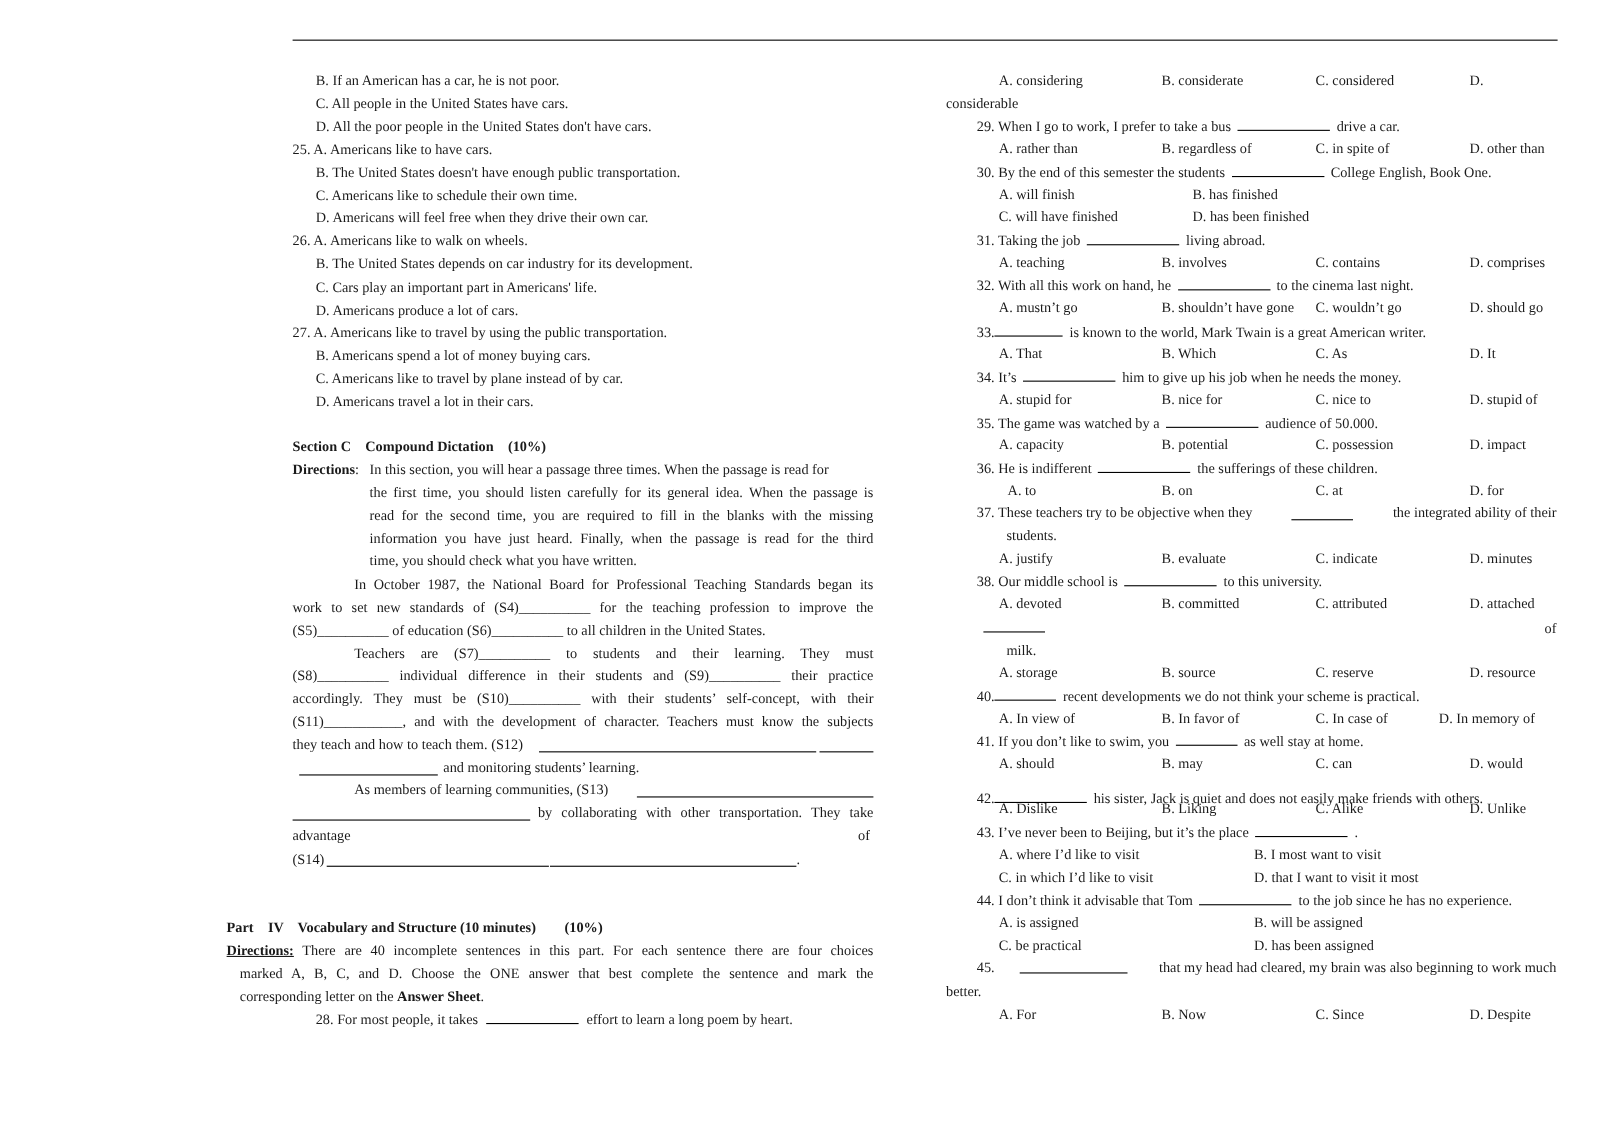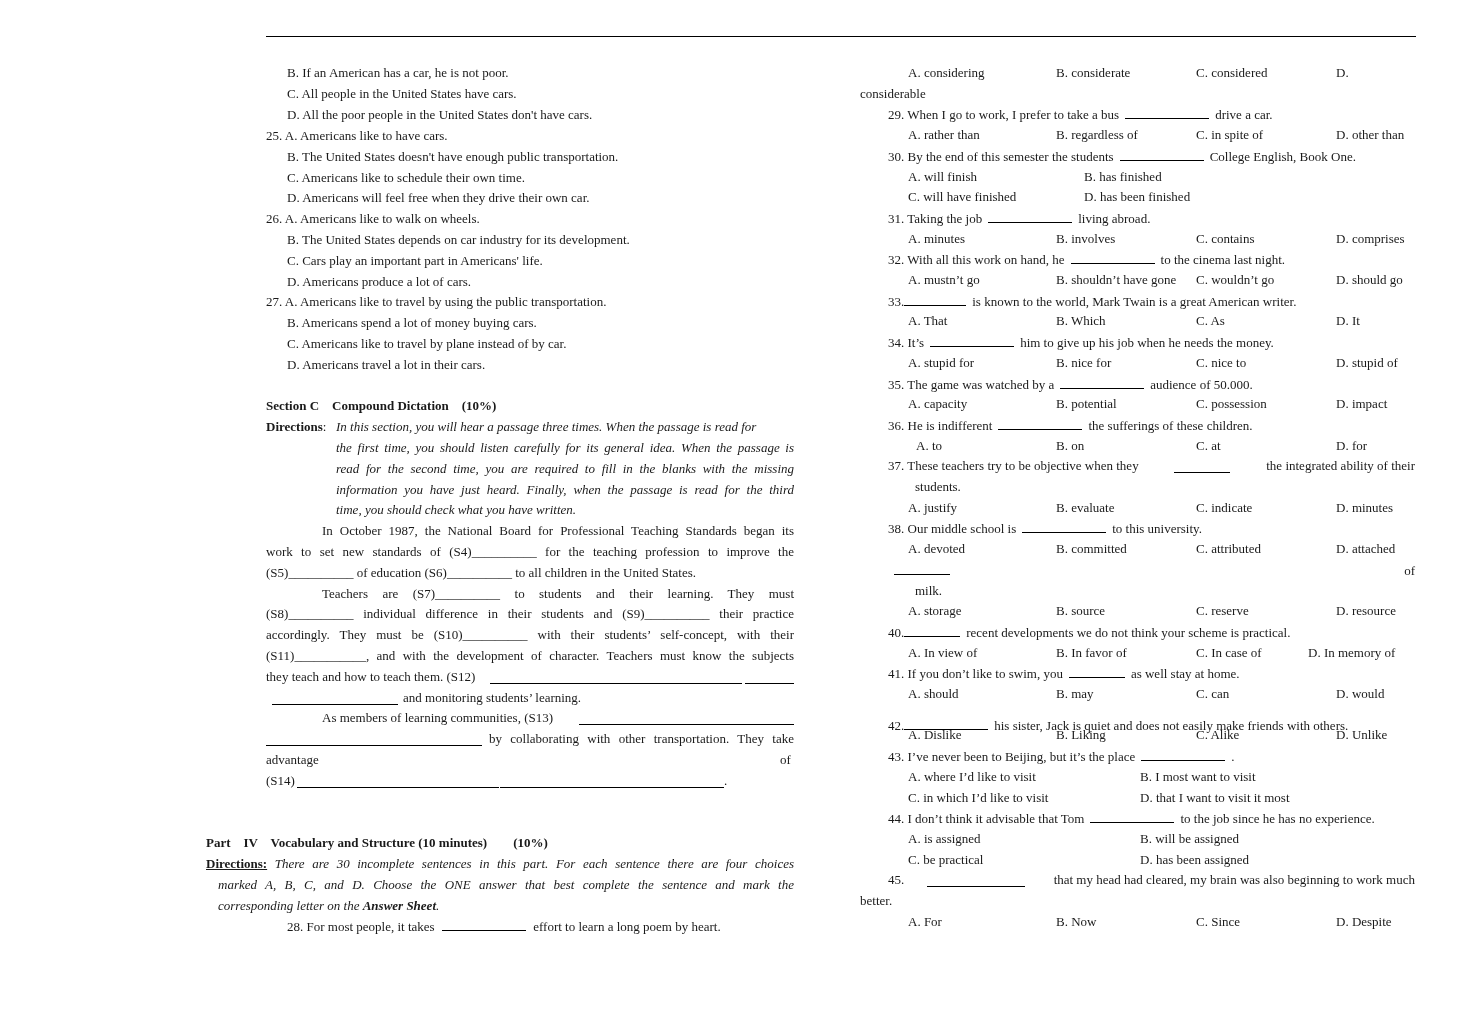--- a/index.html
+++ b/index.html
@@ -2,21 +2,21 @@
 <html><head>
 <meta charset="utf-8">
 <style>
   html, body { margin: 0; padding: 0; background: #ffffff; }
   body { width: 1474px; height: 1020px; position: relative; overflow: hidden;
          font-family: "Liberation Serif", serif; font-size: 13px; color: #1a1a1a; }
   .rule { position: absolute; left: 266px; top: 36px; width: 1150px; height: 1px; background: #000; }
   .ln { position: absolute; white-space: nowrap; line-height: 16px; }
   .just { display: flex; justify-content: space-between; white-space: nowrap; }
   .b { font-weight: bold; }
-  .i { font-style: italic; }
+  .i { }
   .u { text-decoration: underline; }
   .blank { display: inline-block; border-bottom: 1px solid #000; height: 12px; vertical-align: baseline; }
   .opt { position: absolute; white-space: nowrap; line-height: 16px; }
 </style>
 </head>
 <body>
 
 <div class="rule"></div>
 
 <div>
@@ -72,21 +72,21 @@
   <div class="ln" style="left:266px;top:752px">advantage</div>
   <div class="ln" style="left:780px;top:752px">of</div>
   <div class="ln" style="left:266px;top:773px">(S14)</div>
   <div class="blank" style="position:absolute;left:297px;top:775px;width:202px"></div>
   <div class="blank" style="position:absolute;left:500px;top:775px;width:224px;border-bottom-width:1.5px"></div>
   <div class="ln" style="left:724px;top:773px">.</div>
 
   <div class="ln b" style="left:206px;top:835px;white-space:pre">Part    IV    Vocabulary and Structure (10 minutes)        (10%)</div>
   <div class="ln" style="left:206px;top:856px;width:588px;text-align:justify;text-align-last:justify">
     <span class="b u">Directions:</span>
-    <span class="i">There are 30 incomplete sentences in this part. For each sentence there are four choices</span>
+    <span class="i">There are 40 incomplete sentences in this part. For each sentence there are four choices</span>
   </div>
   <div class="ln i" style="left:218px;top:877px;width:576px;text-align:justify;text-align-last:justify">marked A, B, C, and D. Choose the ONE answer that best complete the sentence and mark the</div>
   <div class="ln i" style="left:218px;top:898px">
     <span>corresponding letter on the</span>
     <span class="b">Answer Sheet</span><span>.</span>
   </div>
   <div class="ln" style="left:287px;top:918px">
     <span>28. For most people, it takes</span>
     <span class="blank" style="width:84px;margin:0 4px"></span>
     <span>effort to learn a long poem by heart.</span>
@@ -103,21 +103,21 @@
     <div class="opt" style="left:908px;top:127.10000000000001px">A. rather than</div>
     <div class="opt" style="left:1056px;top:127.10000000000001px">B. regardless of</div>
     <div class="opt" style="left:1196px;top:127.10000000000001px">C. in spite of</div>
     <div class="opt" style="left:1336px;top:127.10000000000001px">D. other than</div>
     <div class="ln" style="left:888px;top:147.8px"><span>30. By the end of this semester the students</span><span class="blank" style="width: 84px; margin: 0px 6px;"></span><span>College English, Book One.</span></div>
     <div class="opt" style="left:908px;top:168.5px">A. will finish</div>
     <div class="opt" style="left:1084px;top:168.5px">B. has finished</div>
     <div class="opt" style="left:908px;top:189.2px">C. will have finished</div>
     <div class="opt" style="left:1084px;top:189.2px">D. has been finished</div>
     <div class="ln" style="left:888px;top:209.89999999999998px"><span>31. Taking the job</span><span class="blank" style="width: 84px; margin: 0px 6px;"></span><span>living abroad.</span></div>
-    <div class="opt" style="left:908px;top:230.59999999999997px">A. minutes</div>
+    <div class="opt" style="left:908px;top:230.59999999999997px">A. teaching</div>
     <div class="opt" style="left:1056px;top:230.59999999999997px">B. involves</div>
     <div class="opt" style="left:1196px;top:230.59999999999997px">C. contains</div>
     <div class="opt" style="left:1336px;top:230.59999999999997px">D. comprises</div>
     <div class="ln" style="left:888px;top:251.29999999999995px"><span>32. With all this work on hand, he</span><span class="blank" style="width: 84px; margin: 0px 6px;"></span><span>to the cinema last night.</span></div>
     <div class="opt" style="left:908px;top:271.99999999999994px">A. mustn’t go</div>
     <div class="opt" style="left:1056px;top:271.99999999999994px">B. shouldn’t have gone</div>
     <div class="opt" style="left:1196px;top:271.99999999999994px">C. wouldn’t go</div>
     <div class="opt" style="left:1336px;top:271.99999999999994px">D. should go</div>
     <div class="ln" style="left:888px;top:292.69999999999993px"><span>33.</span><span class="blank" style="width: 62px; margin: 0px 6px 0px 0px;"></span><span>is known to the world, Mark Twain is a great American writer.</span></div>
     <div class="opt" style="left:908px;top:313.3999999999999px">A. That</div>
@@ -181,21 +181,21 @@
     <div class="ln" style="left:888px;top:748.1000000000004px"><span>43. I’ve never been to Beijing, but it’s the place</span><span class="blank" style="width: 84px; margin: 0px 6px;"></span><span>.</span></div>
     <div class="opt" style="left:908px;top:768.8000000000004px">A. where I’d like to visit</div>
     <div class="opt" style="left:1140px;top:768.8000000000004px">B. I most want to visit</div>
     <div class="opt" style="left:908px;top:789.5000000000005px">C. in which I’d like to visit</div>
     <div class="opt" style="left:1140px;top:789.5000000000005px">D. that I want to visit it most</div>
     <div class="ln" style="left:888px;top:810.2000000000005px"><span>44. I don’t think it advisable that Tom</span><span class="blank" style="width: 84px; margin: 0px 6px;"></span><span>to the job since he has no experience.</span></div>
     <div class="opt" style="left:908px;top:830.9000000000005px">A. is assigned</div>
     <div class="opt" style="left:1140px;top:830.9000000000005px">B. will be assigned</div>
     <div class="opt" style="left:908px;top:851.6000000000006px">C. be practical</div>
     <div class="opt" style="left:1140px;top:851.6000000000006px">D. has been assigned</div>
-    <div class="ln" style="left: 888px; top: 872.3px; width: 527px; display: flex; justify-content: space-between; align-items: center;">
+    <div class="ln" style="left: 888px; top: 872.3px; width: 527px; display: flex; justify-content: space-between; align-items: flex-start;">
       <span>45.</span>
       <span class="blank" style="width: 98px; margin: 0px 6px 0px 0px;"></span>
       <span>that my head had cleared, my brain was also beginning to work much</span>
     </div>
     <div class="ln" style="left:860px;top:893.0000000000007px">better.</div>
     <div class="opt" style="left:908px;top:913.7000000000007px">A. For</div>
     <div class="opt" style="left:1056px;top:913.7000000000007px">B. Now</div>
     <div class="opt" style="left:1196px;top:913.7000000000007px">C. Since</div>
     <div class="opt" style="left:1336px;top:913.7000000000007px">D. Despite</div>
   </div>

